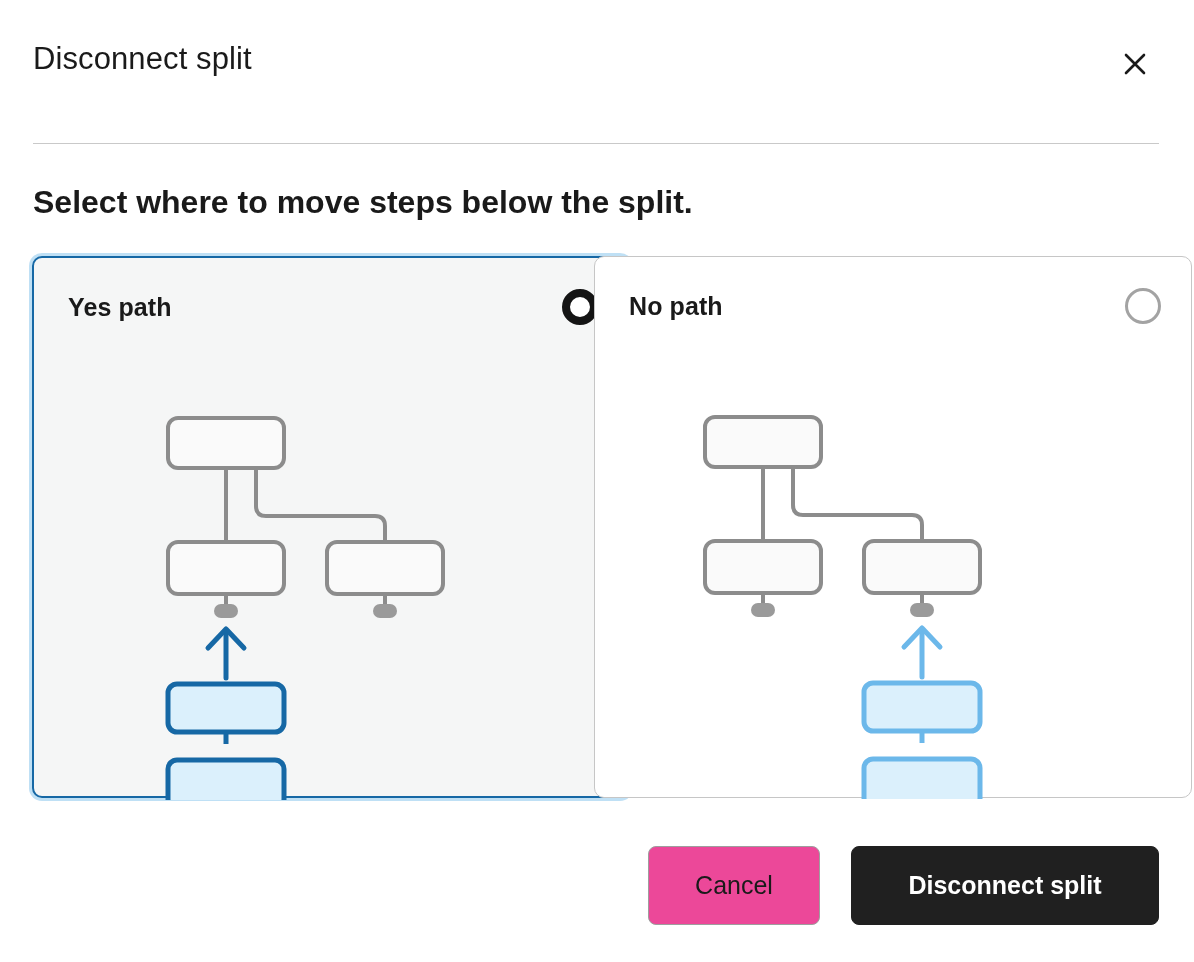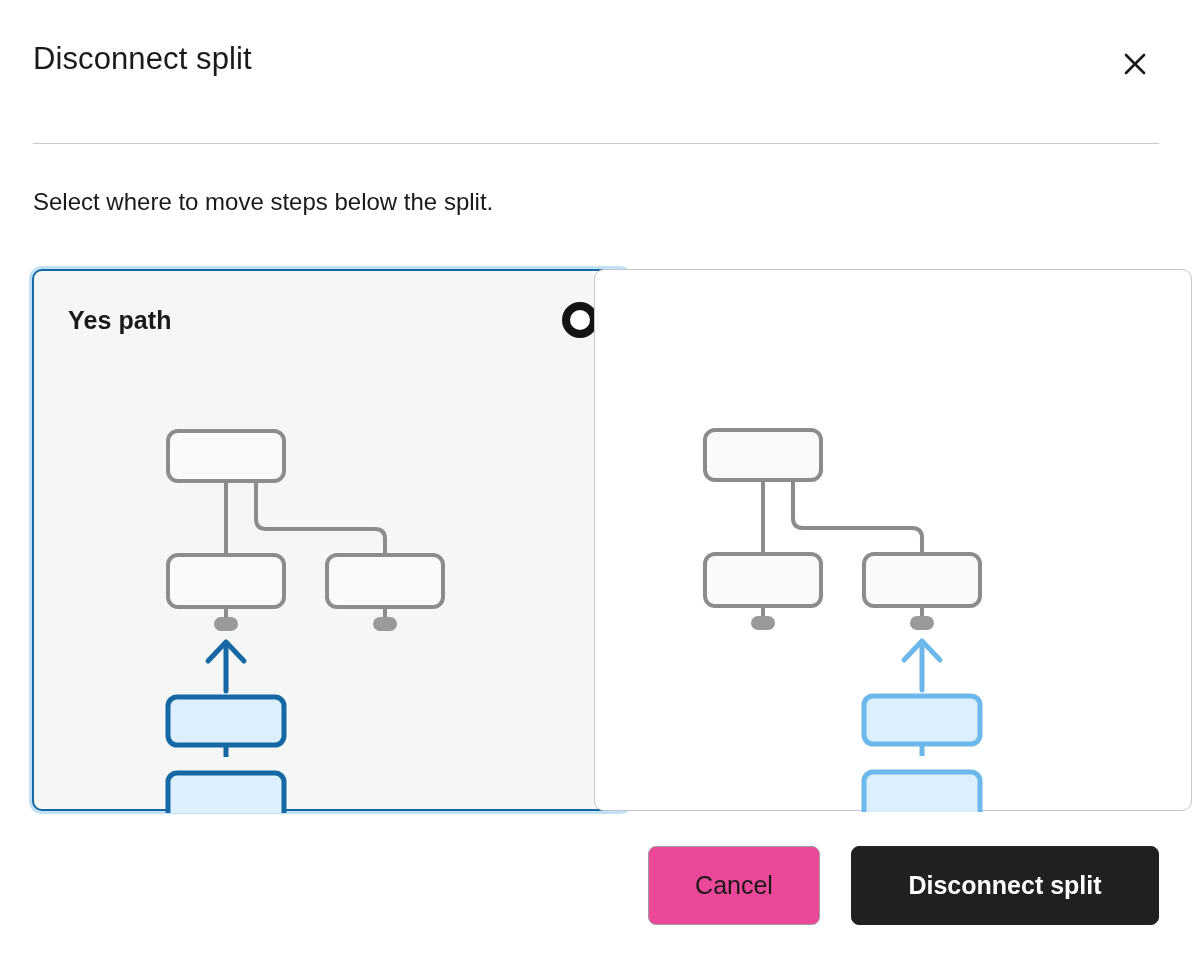--- a/index.html
+++ b/index.html
@@ -57,37 +57,37 @@
     width: 1126px;
     height: 1px;
     background: #c9c9c9;
   }
 
   
   .instruction {
     position: absolute;
     left: 33px;
     top: 186px;
-    font-size: 24px;
-    font-weight: 400;
+    font-size: 32px;
+    font-weight: 700;
     line-height: 32px;
     color: #1a1a1a;
   }
 
   
   .options-row {
     position: absolute;
     left: 30px;
     top: 253px;
     width: 1128px;
     height: 546px;
   }
   .option-card {
     position: absolute;
-    top: 16px;
+    top: 3px;
     width: 598px;
     height: 542px;
     border-radius: 10px;
     box-sizing: border-box;
     background: #ffffff;
     border: 1px solid #c6c6c6;
     cursor: pointer;
   }
   .option-card.card-left  { left: 2px; }
   .option-card.card-right { left: 564px; }
@@ -234,20 +234,24 @@
         <g>
           <path d="M192 390 L192 414" stroke="#1668a5" stroke-width="5" fill="none"></path>
           <rect x="134" y="354" width="116" height="48" rx="9" fill="#dbf0fc" stroke="#1668a5" stroke-width="5"></rect>
           <rect x="134" y="430" width="116" height="48" rx="9" fill="#dbf0fc" stroke="#1668a5" stroke-width="5"></rect>
         </g>
       </svg>
     </div>
   </div>
 
   <div class="option-card card-right">
+    <div class="card-head">
+      <span class="card-title">No path</span>
+      <span class="radio off"></span>
+    </div>
 
     <div class="diagram">
       <svg width="540" height="470" viewBox="0 0 540 470" aria-hidden="true">
         <g fill="none" stroke="#8c8c8c" stroke-width="4" stroke-linecap="round">
           <path d="M168 138 L168 212"></path>
           <path d="M198 138 L198 176 Q198 186 208 186 L317 186 Q327 186 327 196 L327 212"></path>
           <path d="M168 264 L168 278"></path>
           <path d="M327 264 L327 278"></path>
         </g>
 

